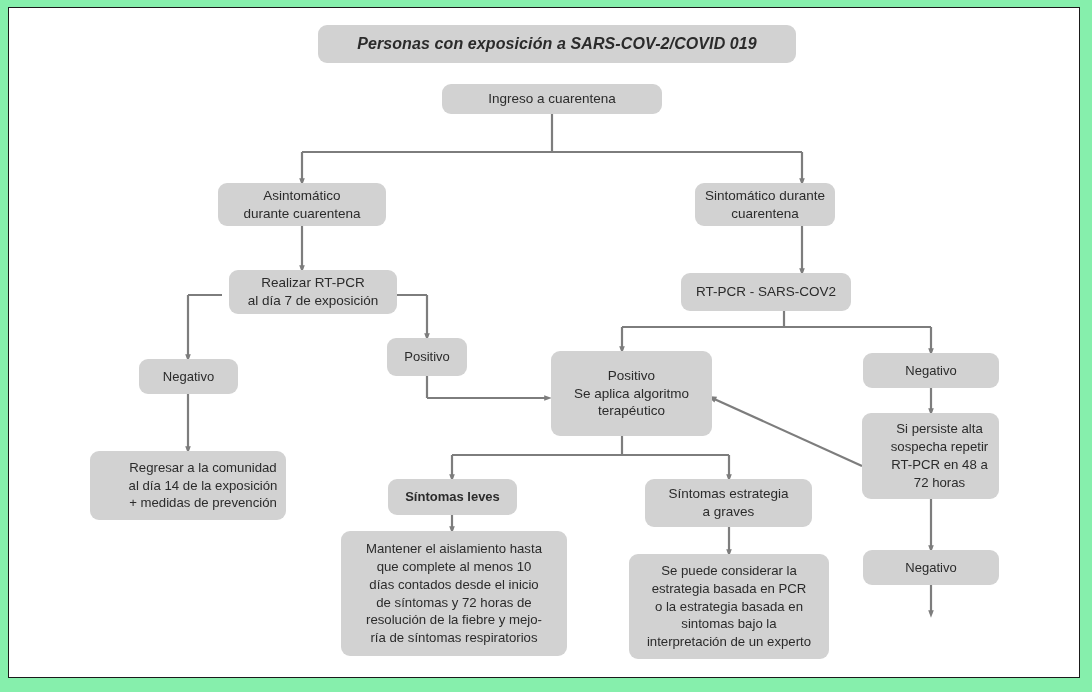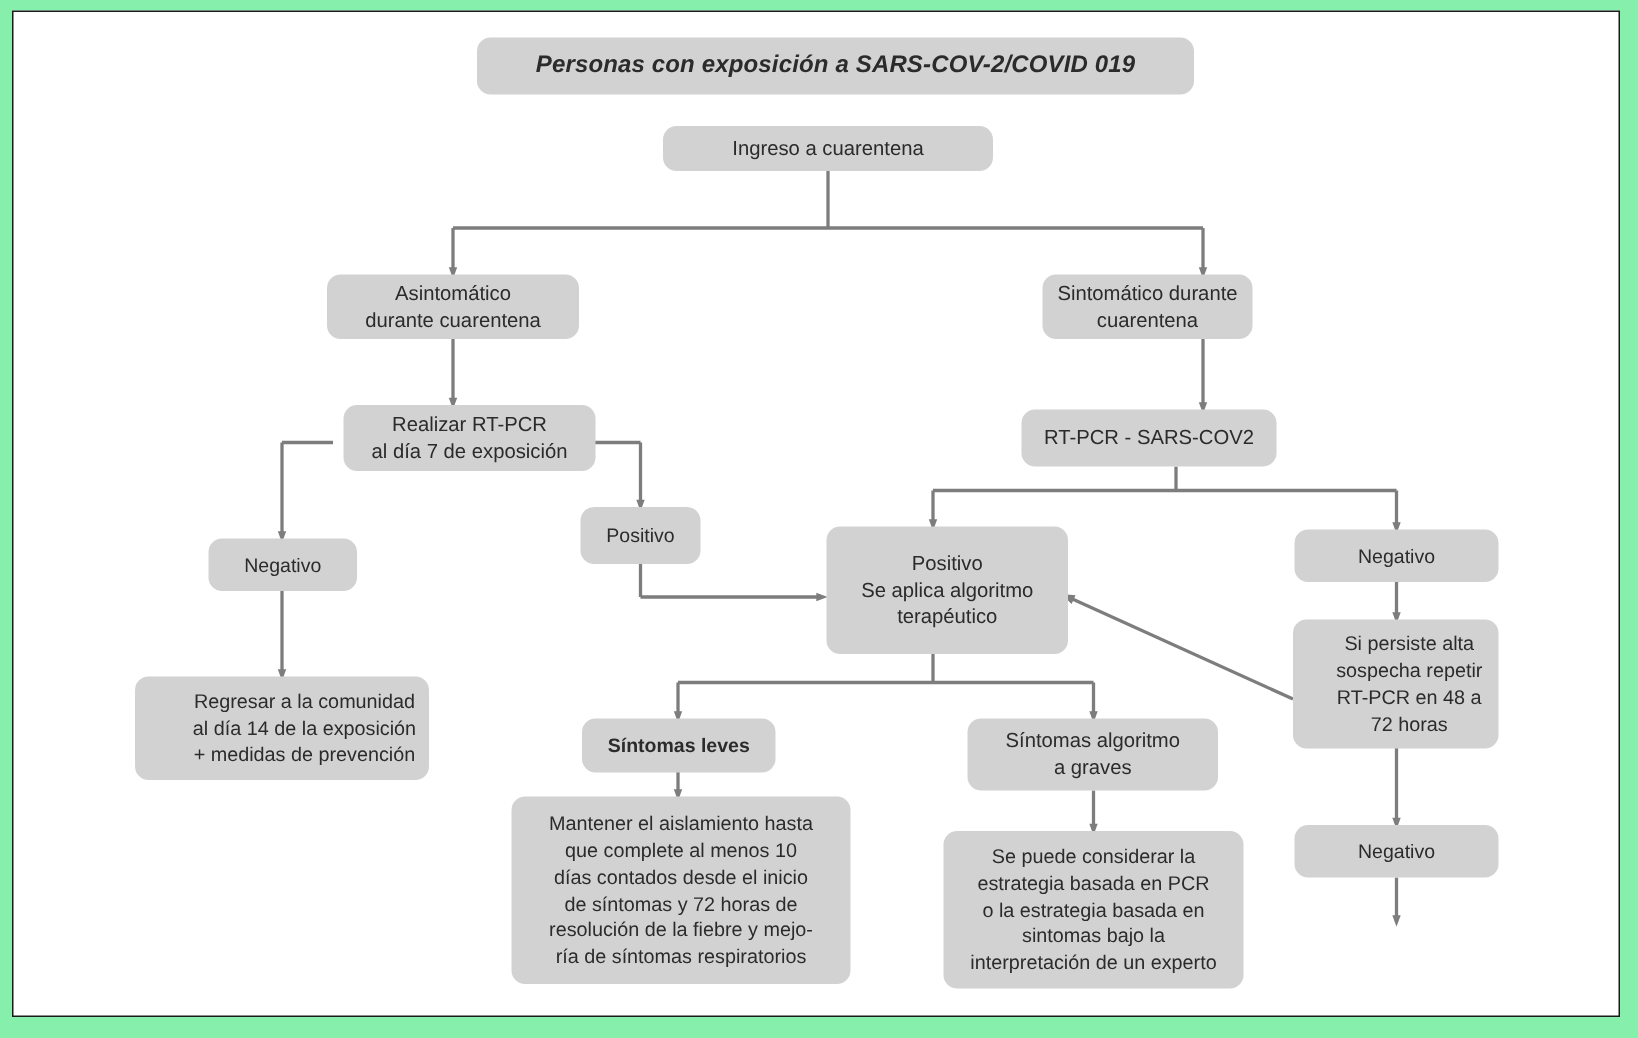--- a/index.html
+++ b/index.html
@@ -152,21 +152,21 @@
 
   <div class="node small" style="left:863px; top:353px; width:136px; height:35px;">Negativo</div>
 
   <div class="node body" style="left:862px; top:413px; width:137px; height:86px;padding-left:24px;">Si persiste alta
 sospecha repetir
 RT-PCR en 48 a
 72 horas</div>
 
   <div class="node small" style="left:388px; top:479px; width:129px; height:36px;font-weight:bold;">Síntomas leves</div>
 
-  <div class="node" style="left:645px; top:479px; width:167px; height:48px;">Síntomas algoritmo
+  <div class="node" style="left:645px; top:479px; width:167px; height:48px;">Síntomas estrategia
 a graves</div>
 
   <div class="node body" style="left:341px; top:531px; width:226px; height:125px;">Mantener el aislamiento hasta
 que complete al menos 10
 días contados desde el inicio
 de síntomas y 72 horas de
 resolución de la fiebre y mejo-
 ría de síntomas respiratorios</div>
 
   <div class="node body" style="left:629px; top:554px; width:200px; height:105px;">Se puede considerar la

